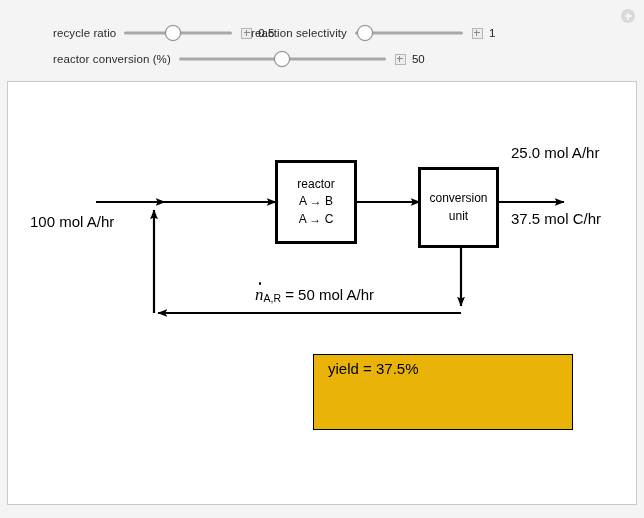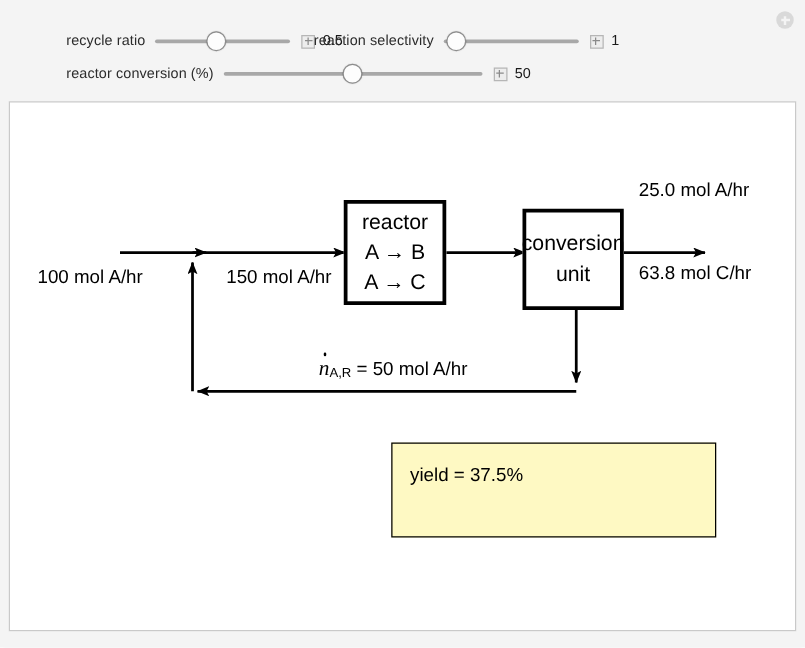--- a/index.html
+++ b/index.html
@@ -148,31 +148,31 @@
     position: absolute;
     border: 3px solid #000;
     background: #fff;
     box-sizing: border-box;
     display: flex;
     flex-direction: column;
     align-items: center;
     justify-content: center;
   }
   .unit-box .line {
-    font-size: 17px;
+    font-size: 12px;
     color: #000;
     line-height: 1.42;
     white-space: nowrap;
   }
   .result-box {
     position: absolute;
     border: 1px solid #000;
-    background: #fef9c3;
+    background: #eab308;
     box-sizing: border-box;
-    padding: 14px 14px 12px 14px;
+    padding: 2px 14px 12px 14px;
   }
   .result-box .line {
     font-size: 15px;
     color: #000;
     line-height: 1.65;
     white-space: nowrap;
   }
   .sub {
     font-size: 10.5px;
     vertical-align: -0.18em;
@@ -264,35 +264,34 @@
           <line x1="453" y1="166" x2="453" y2="224" marker-end="url(#ah-d)"></line>
 
           <line x1="349" y1="120" x2="412" y2="120" marker-end="url(#ah-r)"></line>
 
           <line x1="491" y1="120" x2="556" y2="120" marker-end="url(#ah-r)"></line>
         </g>
       </svg>
 
       <div class="fig-text" style="left:22px; top:131px;">100 mol A/hr</div>
 
-      <div class="fig-text" style="left:173px; top:131px;">150 mol A/hr</div>
 
       <div class="unit-box" style="left:267px; top:78px; width:82px; height:84px;">
         <div class="line">reactor</div>
         <div class="line">A → B</div>
         <div class="line">A → C</div>
       </div>
 
       <div class="unit-box" style="left:410px; top:85px; width:81px; height:81px;">
         <div class="line">conversion</div>
         <div class="line">unit</div>
       </div>
 
       <div class="fig-text" style="left:503px; top:62px;">25.0 mol A/hr</div>
-      <div class="fig-text" style="left:503px; top:128px;">63.8 mol C/hr</div>
+      <div class="fig-text" style="left:503px; top:128px;">37.5 mol C/hr</div>
 
       <div class="fig-text" style="left:247px; top:203px;">
         <span class="ndot"><span class="dot"></span><span>n</span></span><span class="sub">A,R</span><span> = 50 mol A/hr</span>
       </div>
 
       <div class="result-box" style="left:305px; top:272px; width:260px; height:76px;">
         <div class="line">yield = 37.5%</div>
       </div>
 
     </div>

